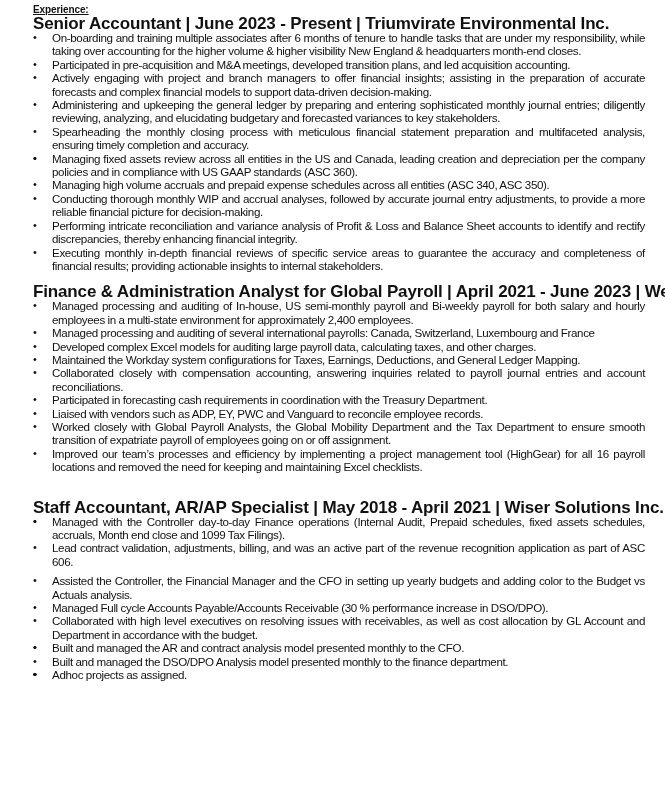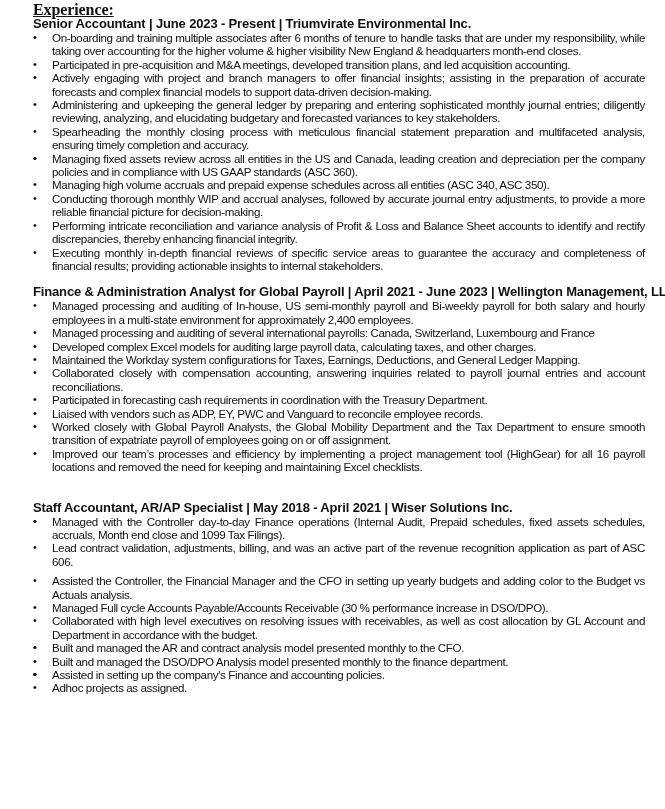--- a/index.html
+++ b/index.html
@@ -3,25 +3,25 @@
 <meta charset="utf-8">
 <style>
   html, body { margin: 0; padding: 0; background: #ffffff; }
   body {
     width: 665px; height: 809px; overflow: hidden;
     font-family: "Liberation Sans", sans-serif;
     color: #111111;
   }
   .page { position: relative; padding: 3px 20px 0 33px; }
   .section-heading {
-    font-weight: bold; font-size: 16px; line-height: 14px;
-    text-decoration: underline; letter-spacing: -0.1px; font-family: Liberation Serif, serif;
+    font-weight: bold; font-size: 10px; line-height: 14px;
+    text-decoration: underline; letter-spacing: -0.1px;
   }
   .job-title {
-    font-weight: bold; font-size: 13px; line-height: 14px;
+    font-weight: bold; font-size: 17px; line-height: 14px;
     letter-spacing: -0.15px; white-space: nowrap;
   }
   ul { list-style: none; margin: 0; padding: 0; }
   li {
     position: relative; padding-left: 19px;
     font-size: 11.6px; line-height: 13.4px;
     text-align: justify; letter-spacing: -0.35px;
     word-spacing: -0.2px;
   }
   li .bullet {
@@ -86,17 +86,17 @@
     <ul>
         <li><span class="bullet">•</span><span>Assisted the Controller, the Financial Manager and the CFO in setting up yearly budgets and adding color to the Budget vs Actuals analysis.</span></li>
         <li><span class="bullet">•</span><span>Managed Full cycle Accounts Payable/Accounts Receivable (30 % performance increase in DSO/DPO).</span></li>
         <li><span class="bullet">•</span><span>Collaborated with high level executives on resolving issues with receivables, as well as cost allocation by GL Account and Department in accordance with the budget.</span></li>
         <li><span class="bullet">•</span></li>
         <li><span class="bullet">•</span><span>Built and managed the AR and contract analysis model presented monthly to the CFO.</span></li>
         <li><span class="bullet">•</span><span>Built and managed the DSO/DPO Analysis model presented monthly to the finance department.</span></li>
         <li><span class="bullet">•</span></li>
         <li><span class="bullet">•</span></li>
         <li><span class="bullet">•</span></li>
-        <li><span class="bullet">•</span><span>Assisted in setting up the company's Finance and accounting policies.</span></li>
+        <li><span class="bullet">•</span></li>
         <li><span class="bullet">•</span><span>Adhoc projects as assigned.</span></li>
       </ul>
   </div>
 </div>
 
 </body></html>

